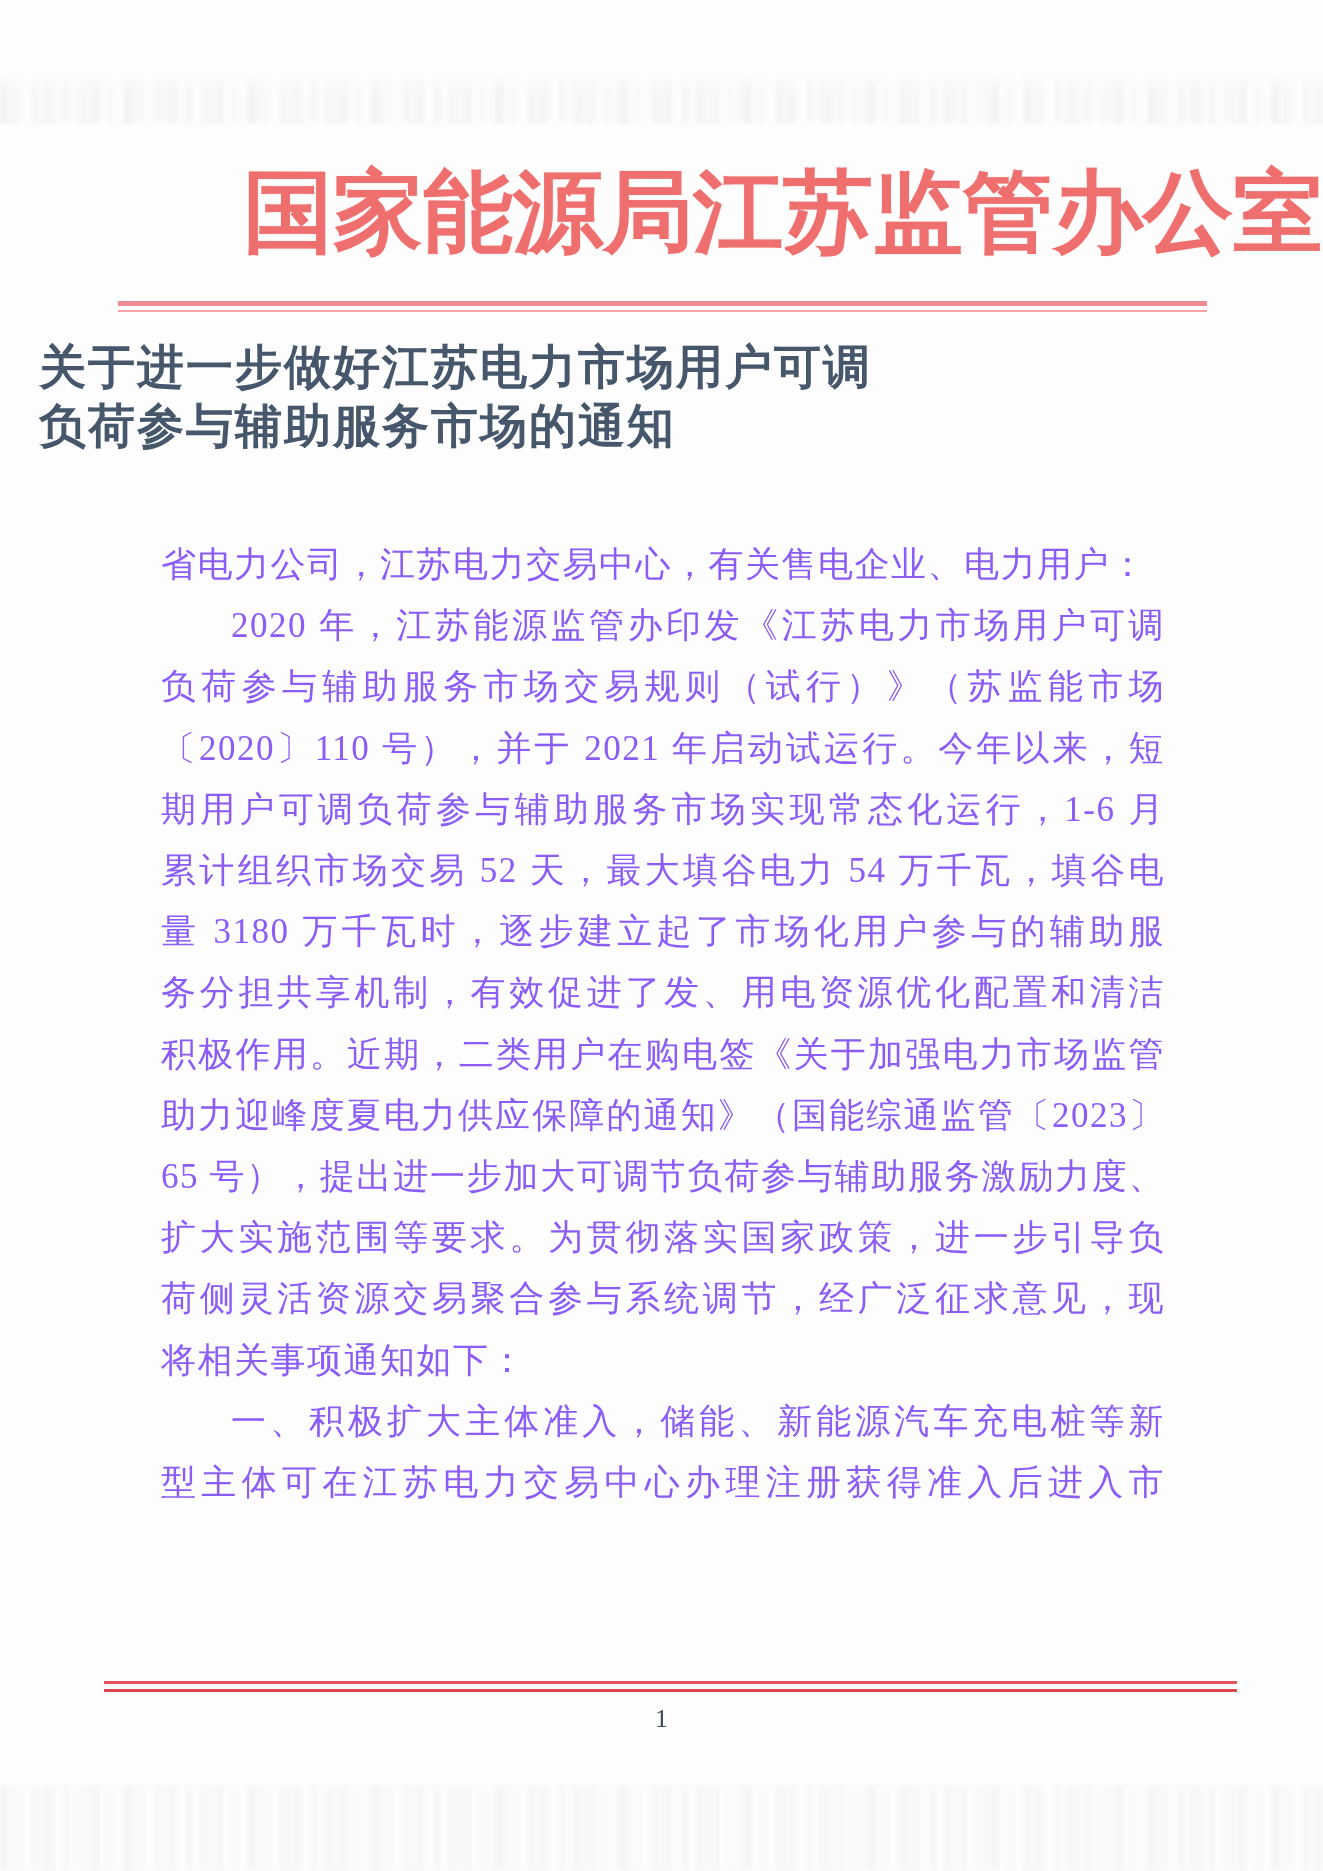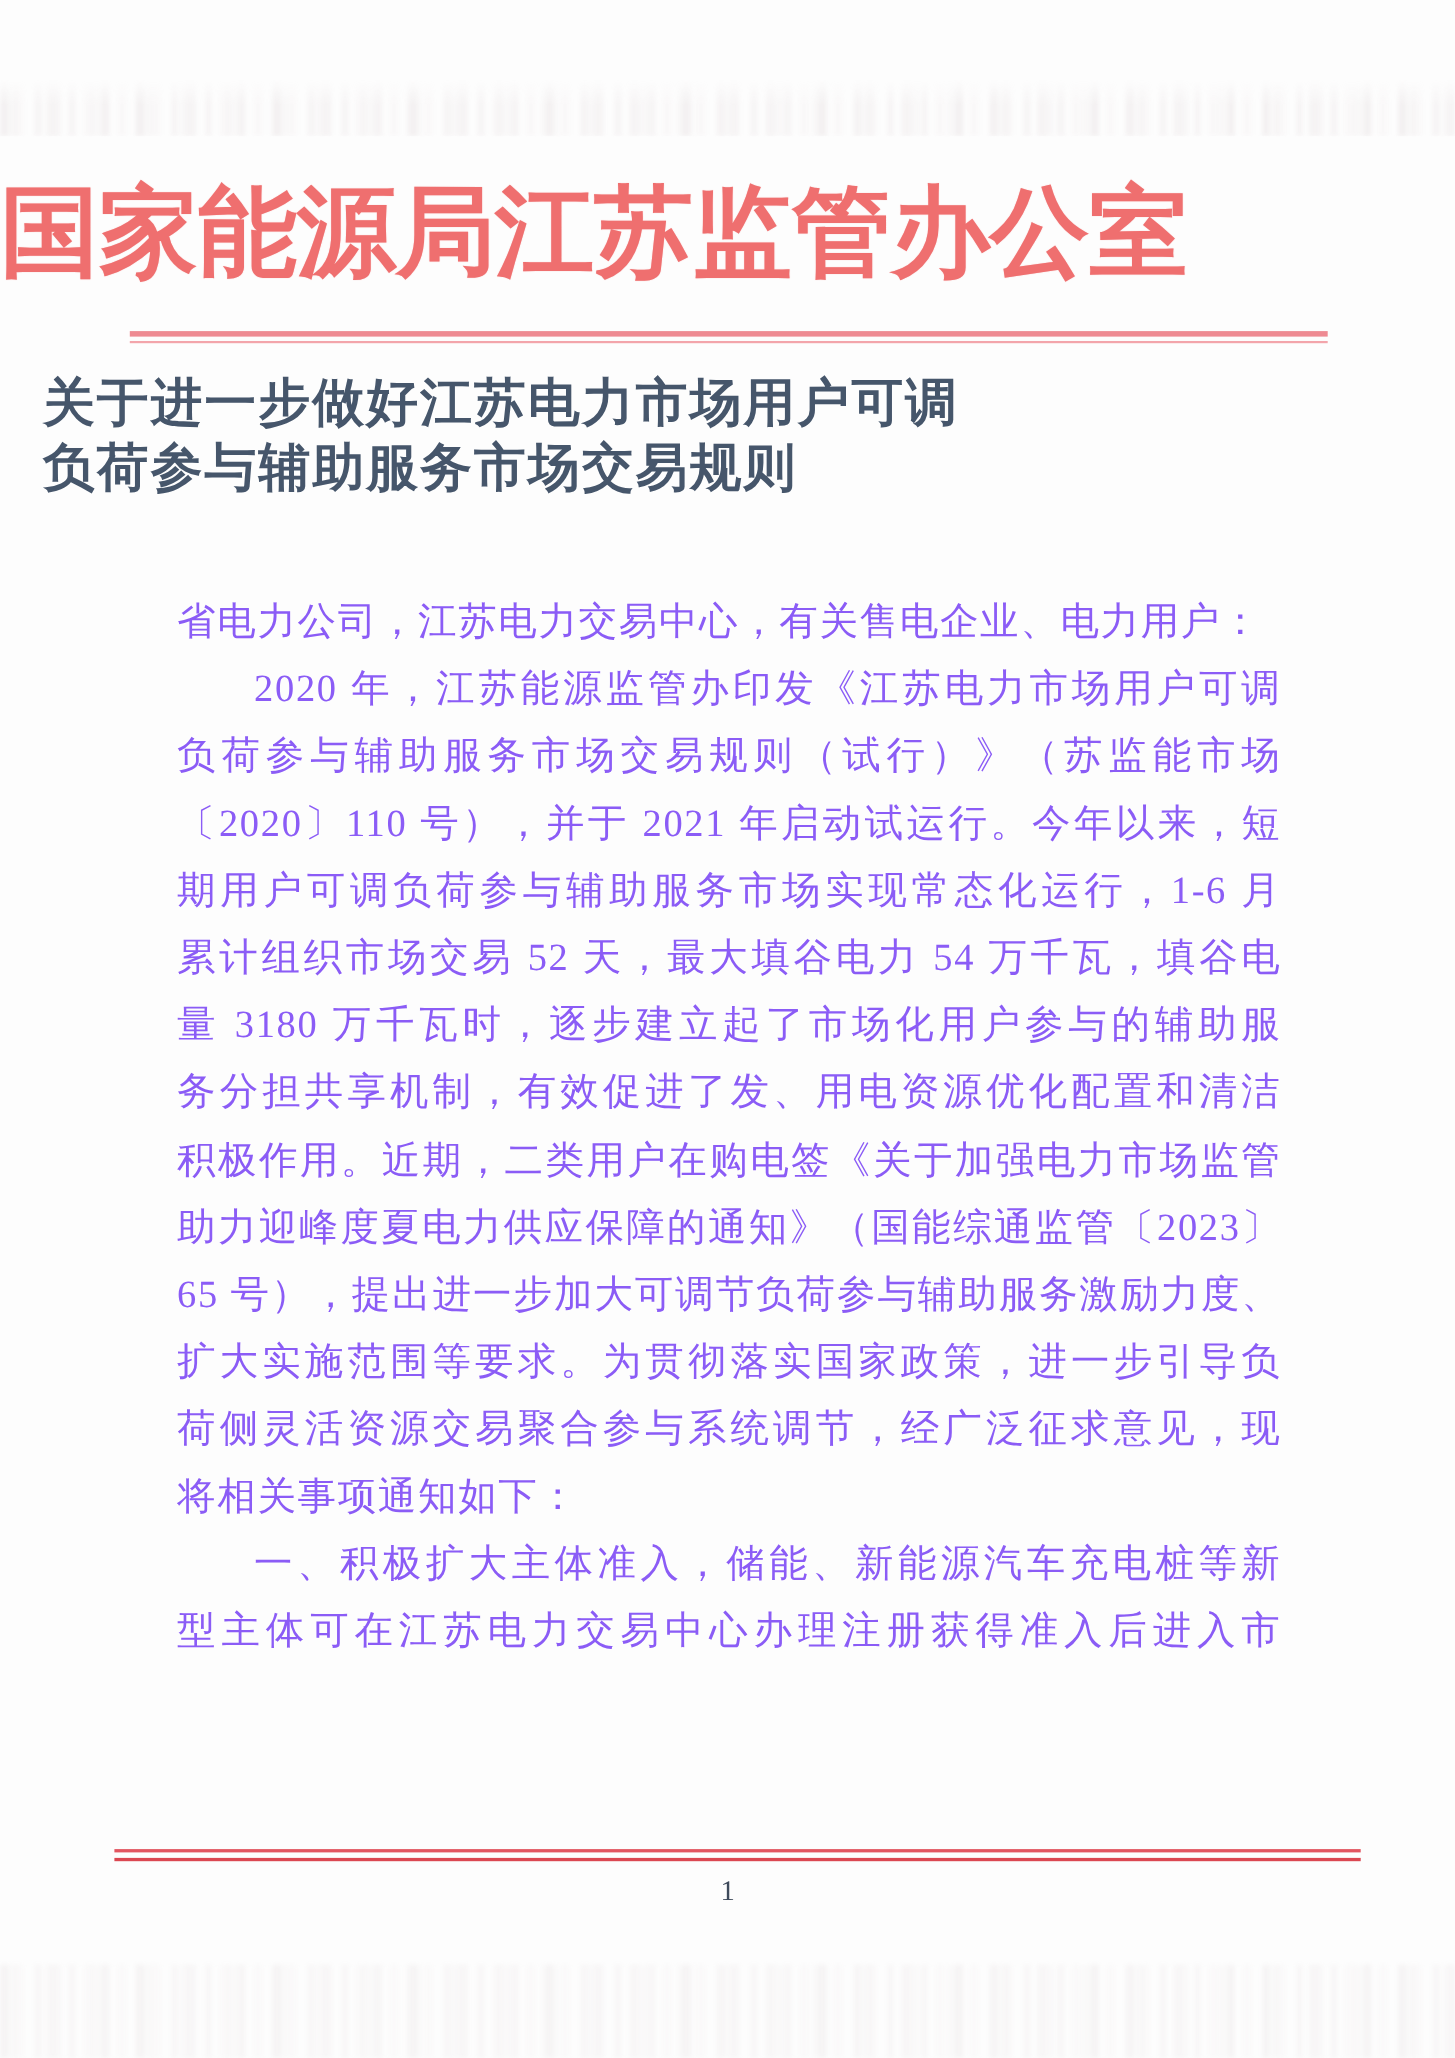--- a/index.html
+++ b/index.html
@@ -34,21 +34,21 @@
   }
   .noise-top{ top:72px; height:52px; opacity:.55;
     -webkit-mask-image:linear-gradient(180deg,transparent 0%,#000 45%,#000 100%);
     mask-image:linear-gradient(180deg,transparent 0%,#000 45%,#000 100%); }
   .noise-bottom{ bottom:0; height:85px; opacity:.40; }
 
   
   .office-title{
     position:absolute; top:158px; left:0; width:100%;
     margin:0;
-    text-align:left;
+    text-align:right;
     font-size:90px; line-height:110px;
     font-weight:bold;
     letter-spacing:0px;
     color:#ef6f6f;
     text-shadow:0 0 1px rgba(239,111,111,.45);
     white-space:nowrap;
   }
 
   .head-rule{ position:absolute; top:301px; left:118px; width:1089px; }
   .head-rule .thick{ height:5px; background:#ee8a92; }
@@ -105,21 +105,21 @@
 
   <h1 class="office-title">国家能源局江苏监管办公室</h1>
 
   <div class="head-rule">
     <div class="thick"></div>
     <div class="thin"></div>
   </div>
 
   <h2 class="doc-title">
     <span>关于进一步做好江苏电力市场用户可调</span><br>
-    <span>负荷参与辅助服务市场交易规则</span>
+    <span>负荷参与辅助服务市场的通知</span>
   </h2>
 
   <div class="body-text">
     <p class="line short">省电力公司，江苏电力交易中心，有关售电企业、电力用户：</p>
     <p class="line indent">2020 年，江苏能源监管办印发《江苏电力市场用户可调</p>
     <p class="line">负荷参与辅助服务市场交易规则（试行）》（苏监能市场</p>
     <p class="line">〔2020〕110 号），并于 2021 年启动试运行。今年以来，短</p>
     <p class="line">期用户可调负荷参与辅助服务市场实现常态化运行，1-6 月</p>
     <p class="line">累计组织市场交易 52 天，最大填谷电力 54 万千瓦，填谷电</p>
     <p class="line">量 3180 万千瓦时，逐步建立起了市场化用户参与的辅助服</p>

